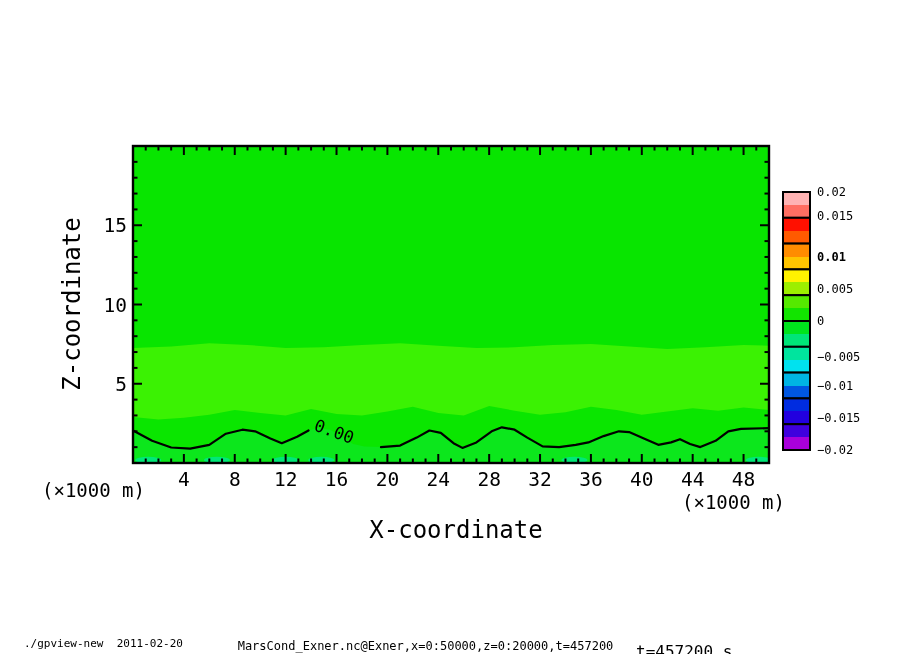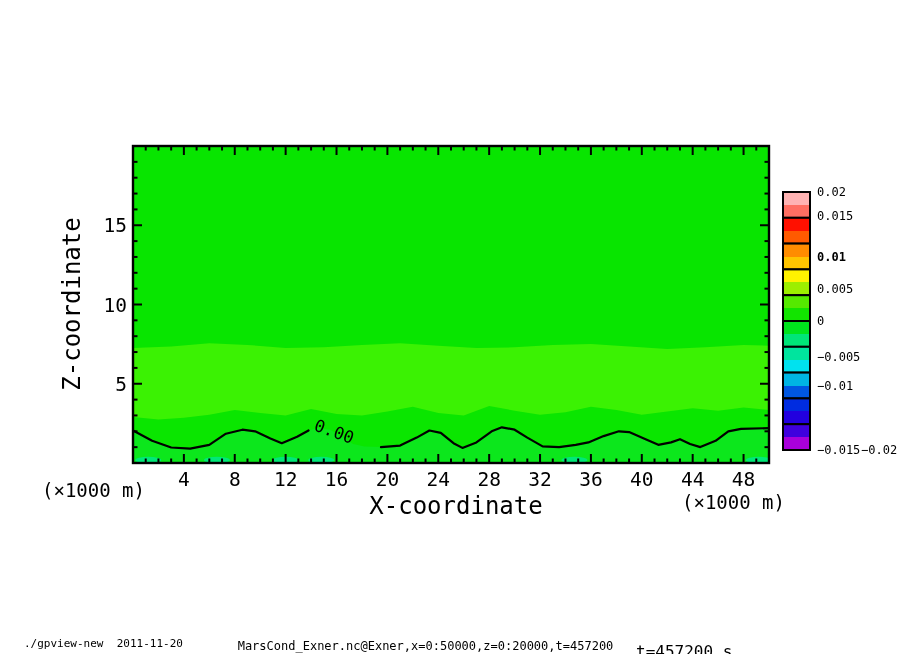--- a/index.html
+++ b/index.html
@@ -2,21 +2,21 @@
 <html><head>
 <meta charset="utf-8">
 <style>
   html,body{margin:0;padding:0;background:#ffffff;}
   .stage{position:relative;width:904px;height:654px;background:#ffffff;overflow:hidden;
          font-family:"DejaVu Sans Mono",monospace;color:#000;}
   svg{position:absolute;left:0;top:0;}
   .txt{position:absolute;white-space:pre;}
   .title{left:0;top:78px;width:904px;text-align:center;font-size:26px;letter-spacing:1px;}
   .zlabel{left:72px;top:304px;transform:translate(-50%,-50%) rotate(-90deg);font-size:24px;}
-  .xlabel{left:16px;top:492px;width:880px;text-align:center;font-size:24px;}
+  .xlabel{left:16px;top:516px;width:880px;text-align:center;font-size:24px;}
   .unit-left{left:42px;top:479px;font-size:19px;}
   .unit-right{left:682px;top:491px;font-size:19px;}
   .contour-note{left:16px;top:567px;width:888px;text-align:center;font-size:18px;}
   .time-note{left:636px;top:594px;font-size:16px;margin-top:48px;}
   .footer-l{left:24px;top:637px;font-size:11px;}
   .footer-r{left:0;top:639px;width:851px;text-align:center;font-size:12px;}
   .cb-label{position:absolute;left:817px;font-size:12px;line-height:18px;}
   text{font-family:"DejaVu Sans Mono",monospace;fill:#000;}
   .ticklab{font-size:19.5px;}
 </style>
@@ -270,26 +270,26 @@
         <rect x="783" y="372.6" width="27" height="25.8" fill="url(#cbg7)" stroke="#000" stroke-width="2"></rect>
         <rect x="783" y="398.4" width="27" height="25.8" fill="url(#cbg8)" stroke="#000" stroke-width="2"></rect>
         <rect x="783" y="424.20000000000005" width="27" height="25.8" fill="url(#cbg9)" stroke="#000" stroke-width="2"></rect>
       </g>
     </svg>
   <div class="txt zlabel">Z-coordinate</div>
   <div class="txt xlabel">X-coordinate</div>
   <div class="txt unit-left">(×1000 m)</div>
   <div class="txt unit-right">(×1000 m)</div>
   <div class="txt time-note">t=457200 s</div>
-  <div class="txt footer-l">./gpview-new  2011-11-20</div>
+  <div class="txt footer-l">./gpview-new  2011-02-20</div>
   <div class="txt footer-r">MarsCond_Exner.nc@Exner,x=0:50000,z=0:20000,t=457200</div>
   <div id="colorbar-labels">
       <span class="cb-label" style="top: 183px;">0.02</span>
       <span class="cb-label" style="top: 207px;">0.015</span>
       <span class="cb-label" style="top: 247.5px; font-weight: bold;">0.01</span>
       <span class="cb-label" style="top: 279.75px;">0.005</span>
       <span class="cb-label" style="top: 312px;">0</span>
       <span class="cb-label" style="top: 348px;">−0.005</span>
       <span class="cb-label" style="top: 376.5px;">−0.01</span>
-      <span class="cb-label" style="top: 408.75px; margin-top: 32px;">−0.015</span>
-      <span class="cb-label" style="top: 441px; margin-left: 44px;">−0.02</span>
+      <span class="cb-label" style="top: 408.75px;">−0.015</span>
+      <span class="cb-label" style="top: 441px;">−0.02</span>
     </div>
 </div>
 
 </body></html>

